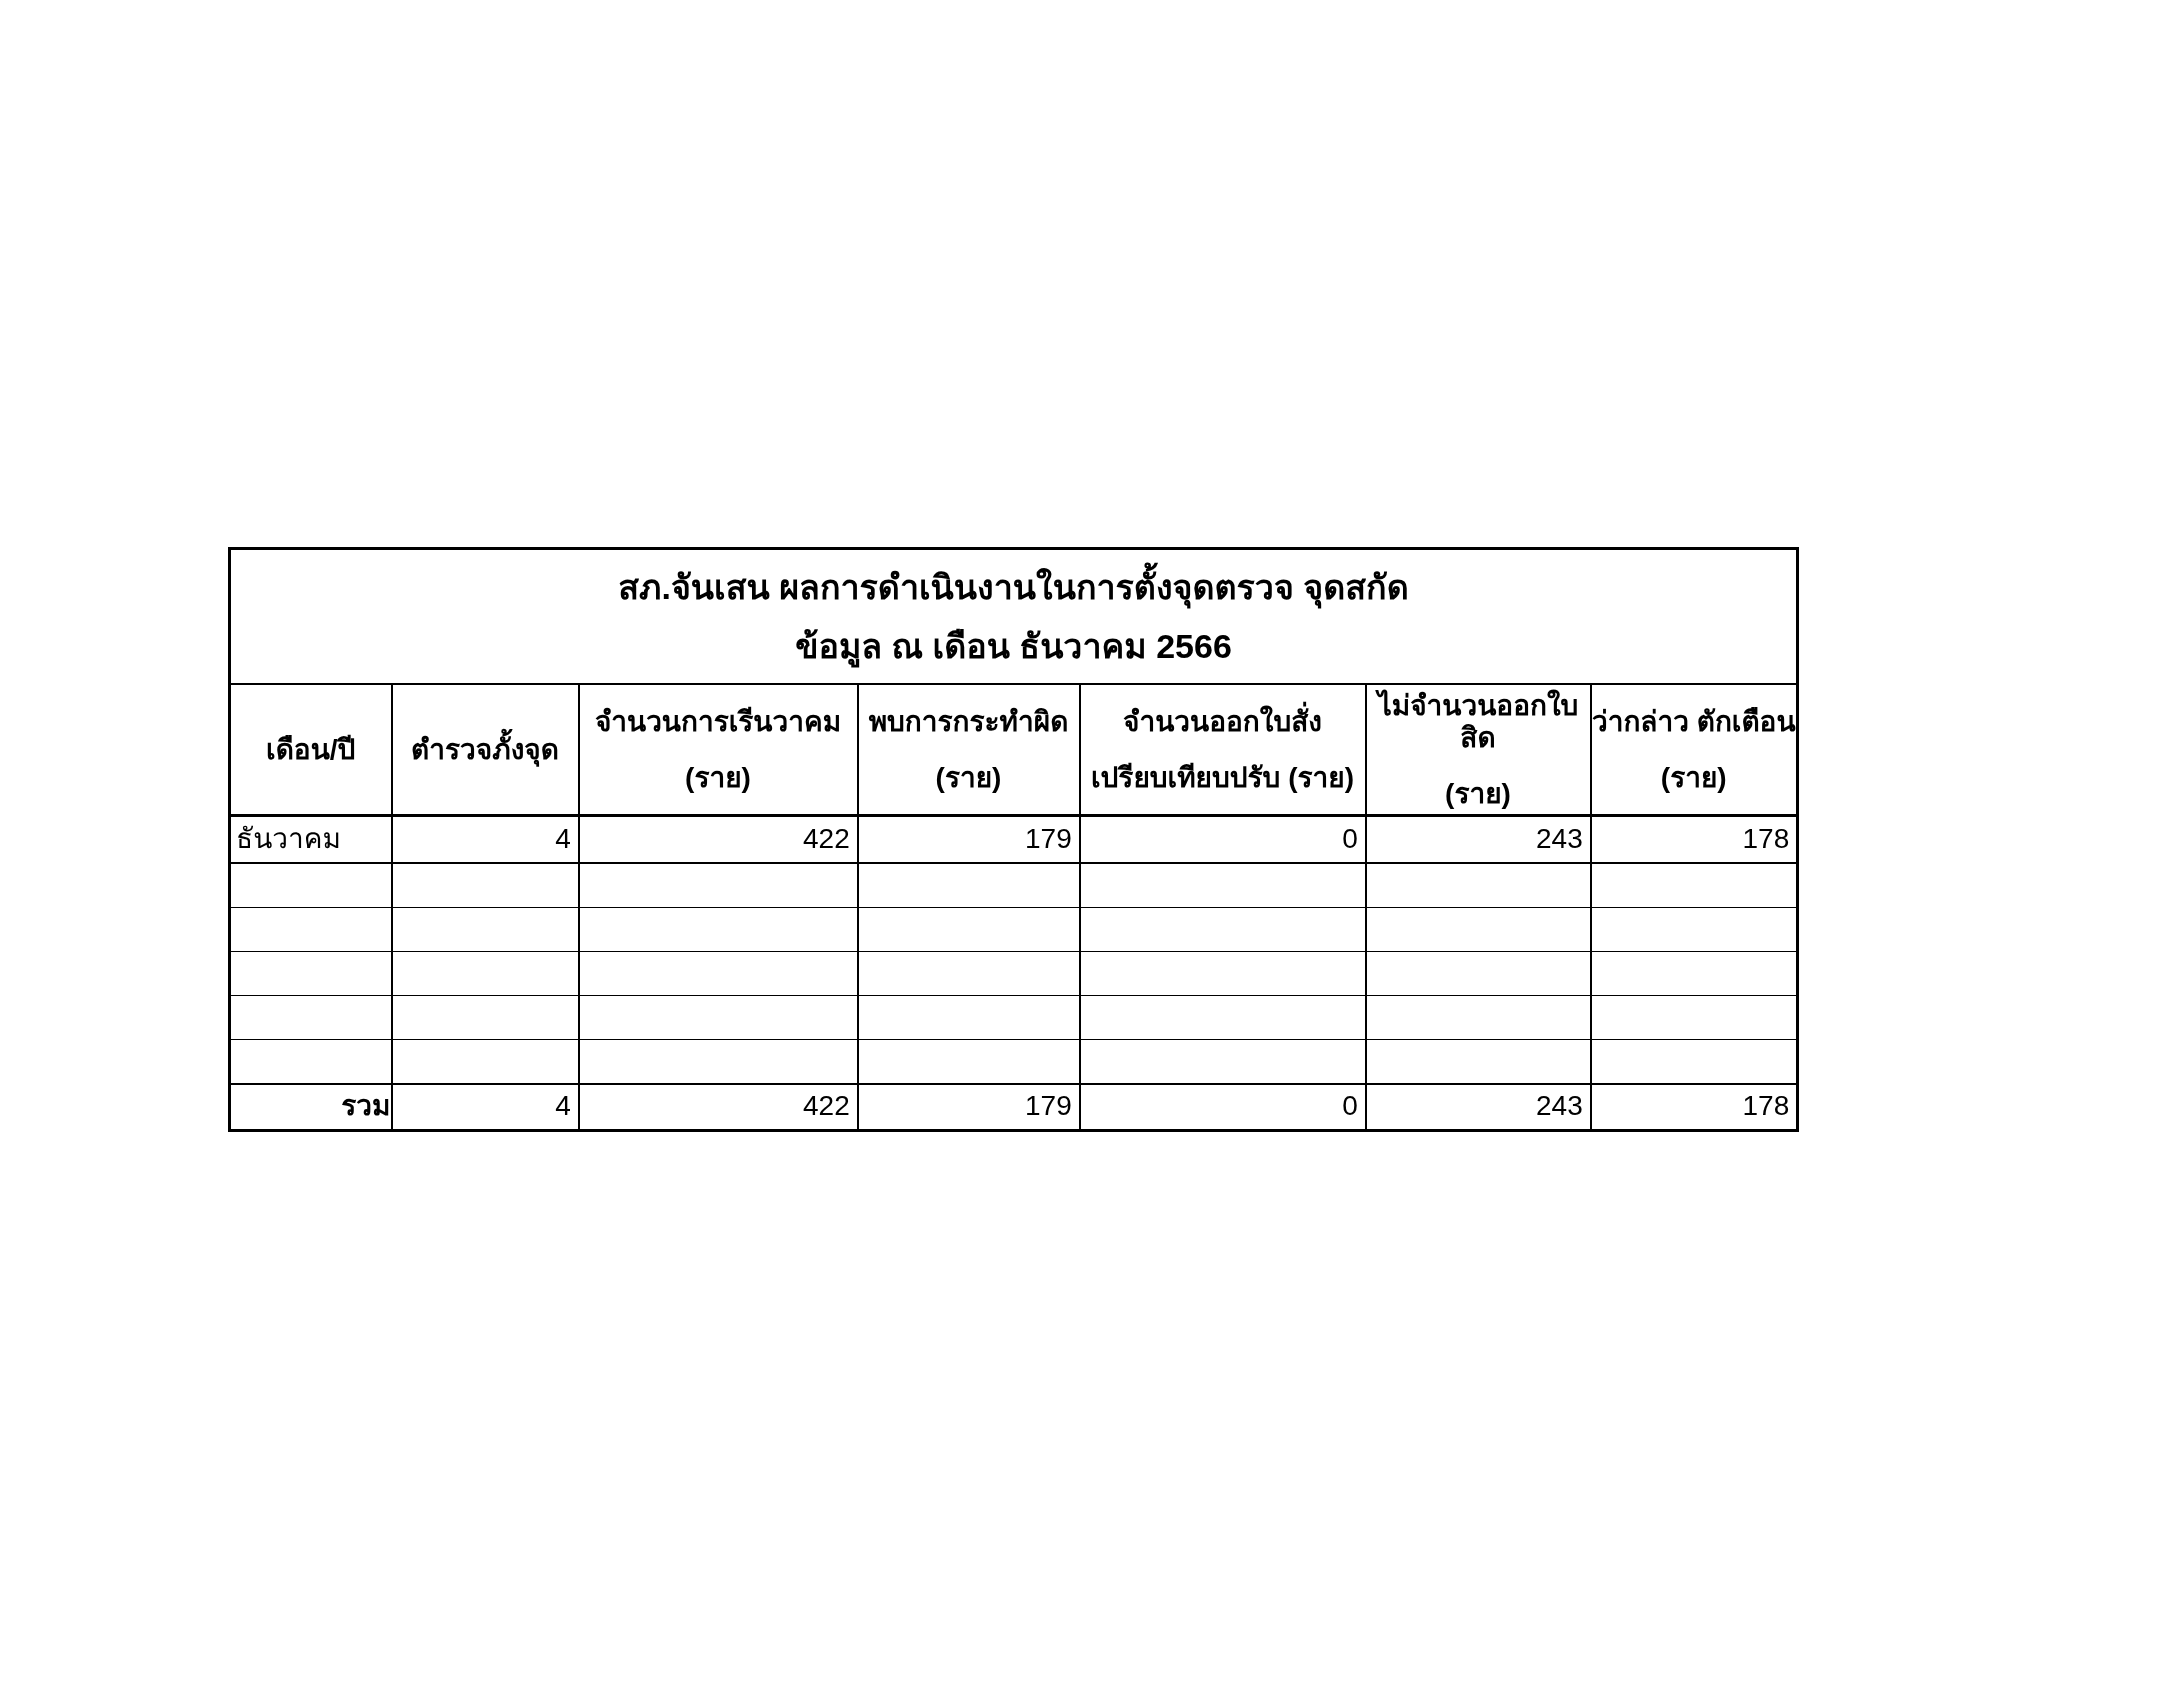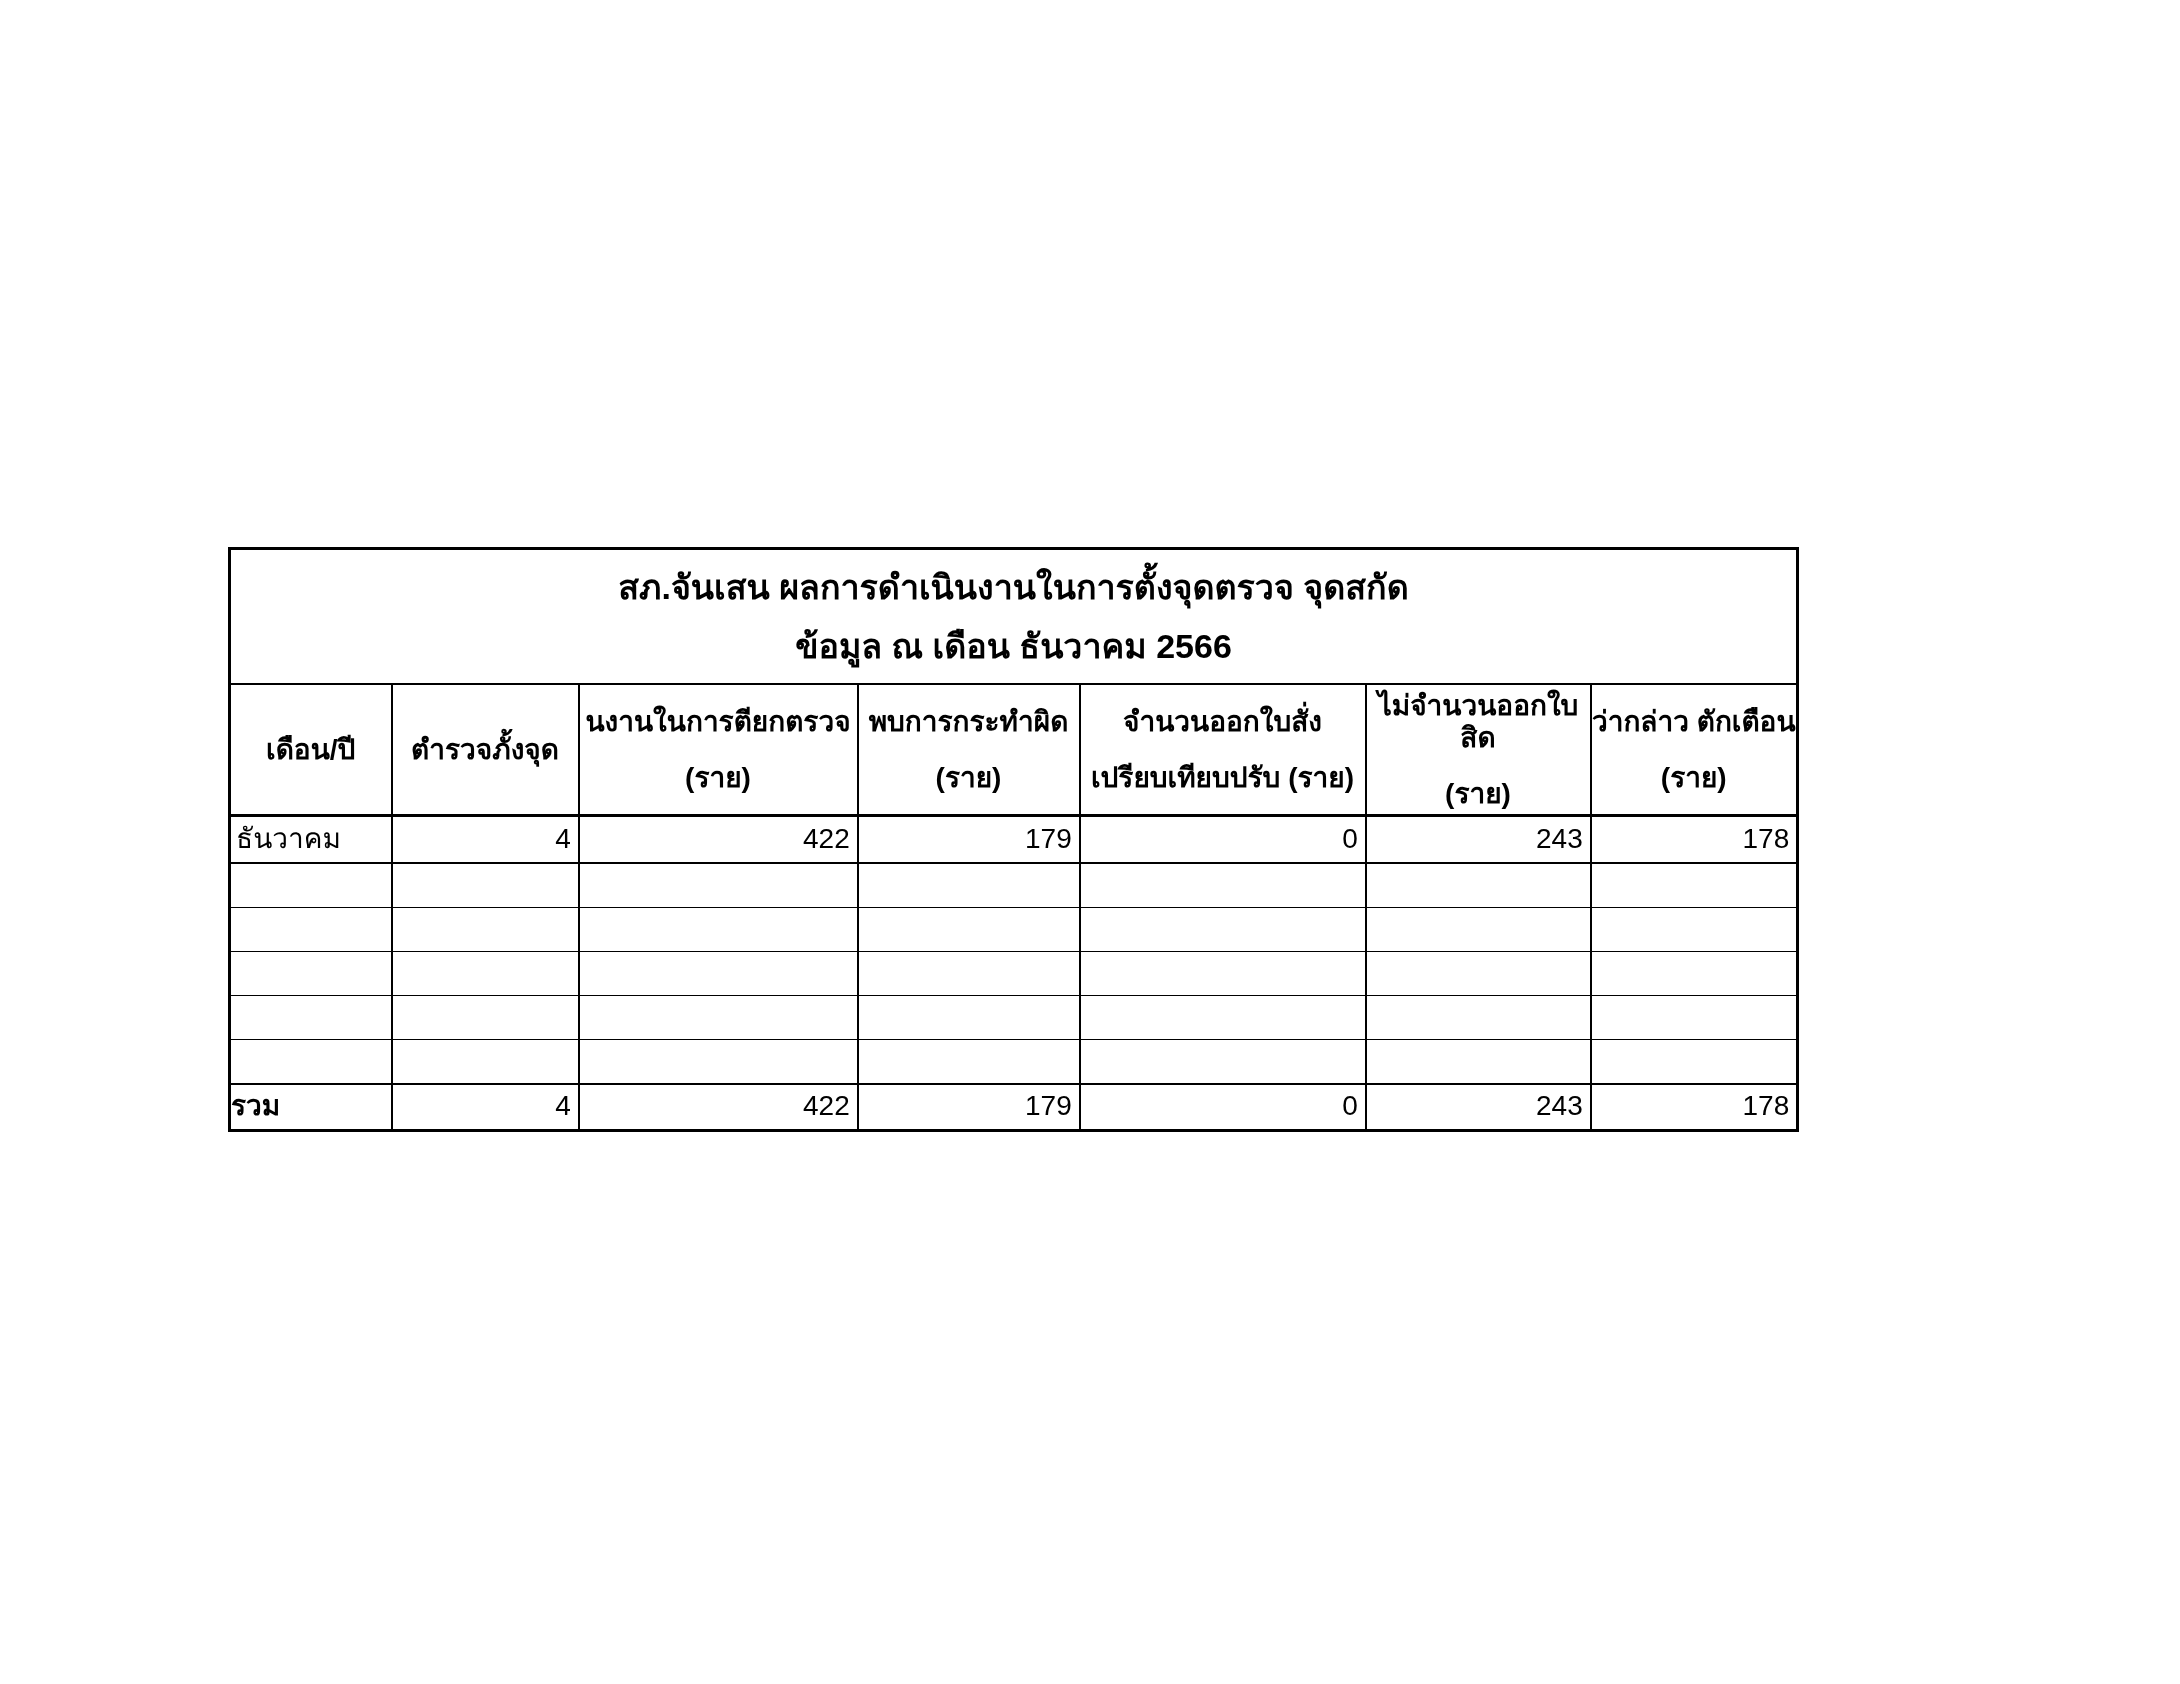--- a/index.html
+++ b/index.html
@@ -97,21 +97,21 @@
 
   td.month {
     text-align: left;
     padding: 1.7px 6.8px 0 5.1px;
   }
   td.num {
     text-align: right;
     padding: 1.7px 6.8px 0 5.1px;
   }
   td.total-label {
-    text-align: left;
+    text-align: right;
     font-weight: bold;
     padding-top: 1.7px;
   }
 </style>
 </head>
 <body>
 
 <div class="page">
 
   <div class="doc-title">
@@ -144,21 +144,21 @@
           </div>
         </th>
         <th>
           <div class="hwrap">
             <div class="lbl">ตำรวจภั้งจุด</div>
 
           </div>
         </th>
         <th>
           <div class="hwrap">
-            <div class="lbl">นงานในการตียกตรวจ</div>
+            <div class="lbl">จำนวนการเรีนวาคม</div>
             <div class="sub">(ราย)</div>
           </div>
         </th>
         <th>
           <div class="hwrap">
             <div class="lbl">พบการกระทำผิด</div>
             <div class="sub">(ราย)</div>
           </div>
         </th>
         <th>

